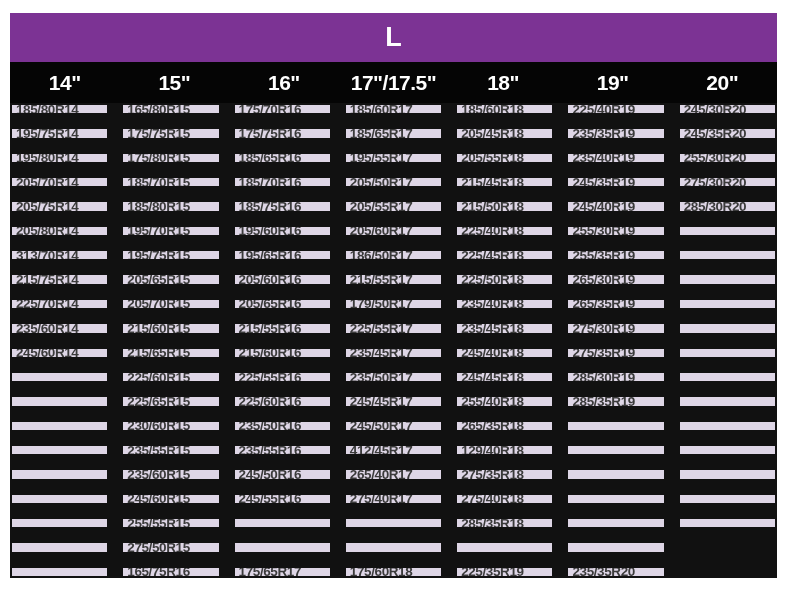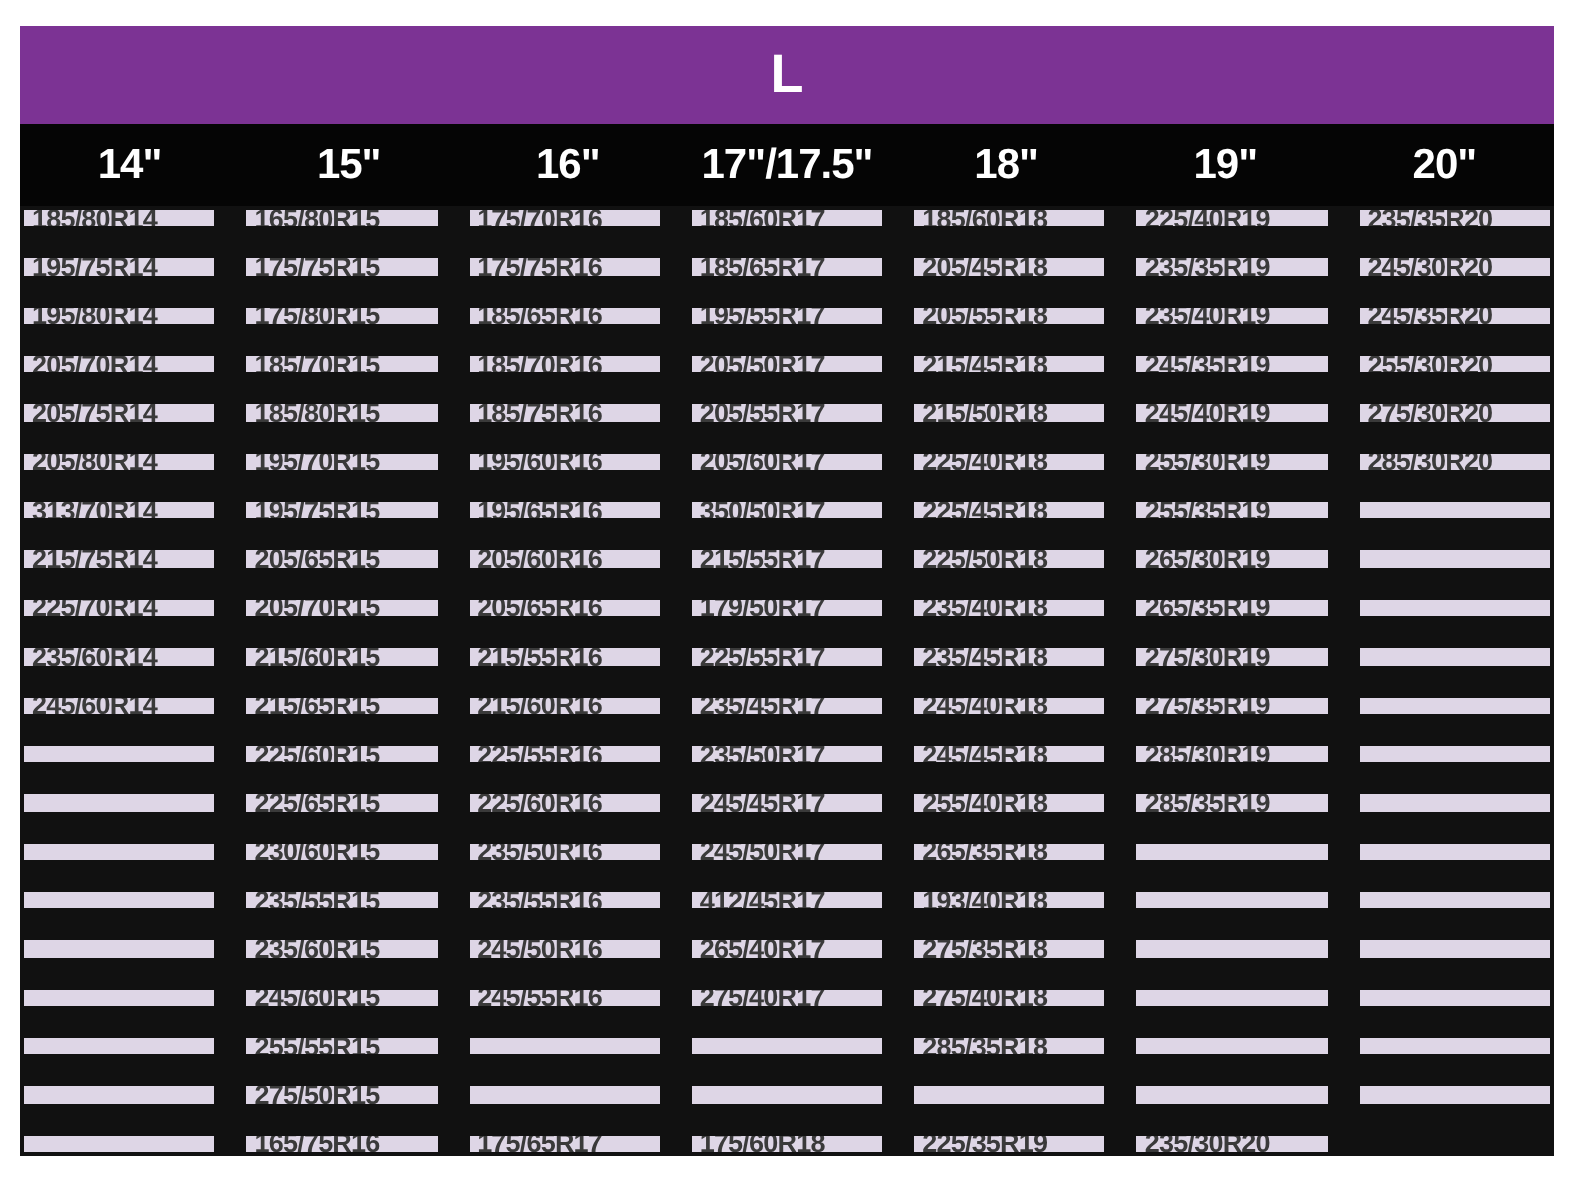--- a/index.html
+++ b/index.html
@@ -134,21 +134,21 @@
         <div class="size-cell">245/55R16</div>
         <div class="size-cell"></div>
         <div class="size-cell"></div>
         <div class="size-cell">175/65R17</div>
         <div class="size-cell">185/60R17</div>
         <div class="size-cell">185/65R17</div>
         <div class="size-cell">195/55R17</div>
         <div class="size-cell">205/50R17</div>
         <div class="size-cell">205/55R17</div>
         <div class="size-cell">205/60R17</div>
-        <div class="size-cell">350/50R17</div>
+        <div class="size-cell">186/50R17</div>
         <div class="size-cell">215/55R17</div>
         <div class="size-cell">179/50R17</div>
         <div class="size-cell">225/55R17</div>
         <div class="size-cell">235/45R17</div>
         <div class="size-cell">235/50R17</div>
         <div class="size-cell">245/45R17</div>
         <div class="size-cell">245/50R17</div>
         <div class="size-cell">412/45R17</div>
         <div class="size-cell">265/40R17</div>
         <div class="size-cell">275/40R17</div>
@@ -162,21 +162,21 @@
         <div class="size-cell">215/50R18</div>
         <div class="size-cell">225/40R18</div>
         <div class="size-cell">225/45R18</div>
         <div class="size-cell">225/50R18</div>
         <div class="size-cell">235/40R18</div>
         <div class="size-cell">235/45R18</div>
         <div class="size-cell">245/40R18</div>
         <div class="size-cell">245/45R18</div>
         <div class="size-cell">255/40R18</div>
         <div class="size-cell">265/35R18</div>
-        <div class="size-cell">193/40R18</div>
+        <div class="size-cell">129/40R18</div>
         <div class="size-cell">275/35R18</div>
         <div class="size-cell">275/40R18</div>
         <div class="size-cell">285/35R18</div>
         <div class="size-cell"></div>
         <div class="size-cell">225/35R19</div>
         <div class="size-cell">225/40R19</div>
         <div class="size-cell">235/35R19</div>
         <div class="size-cell">235/40R19</div>
         <div class="size-cell">245/35R19</div>
         <div class="size-cell">245/40R19</div>
@@ -187,21 +187,20 @@
         <div class="size-cell">275/30R19</div>
         <div class="size-cell">275/35R19</div>
         <div class="size-cell">285/30R19</div>
         <div class="size-cell">285/35R19</div>
         <div class="size-cell"></div>
         <div class="size-cell"></div>
         <div class="size-cell"></div>
         <div class="size-cell"></div>
         <div class="size-cell"></div>
         <div class="size-cell"></div>
-        <div class="size-cell">235/30R20</div>
         <div class="size-cell">235/35R20</div>
         <div class="size-cell">245/30R20</div>
         <div class="size-cell">245/35R20</div>
         <div class="size-cell">255/30R20</div>
         <div class="size-cell">275/30R20</div>
         <div class="size-cell">285/30R20</div>
         <div class="size-cell"></div>
         <div class="size-cell"></div>
         <div class="size-cell"></div>
         <div class="size-cell"></div>

